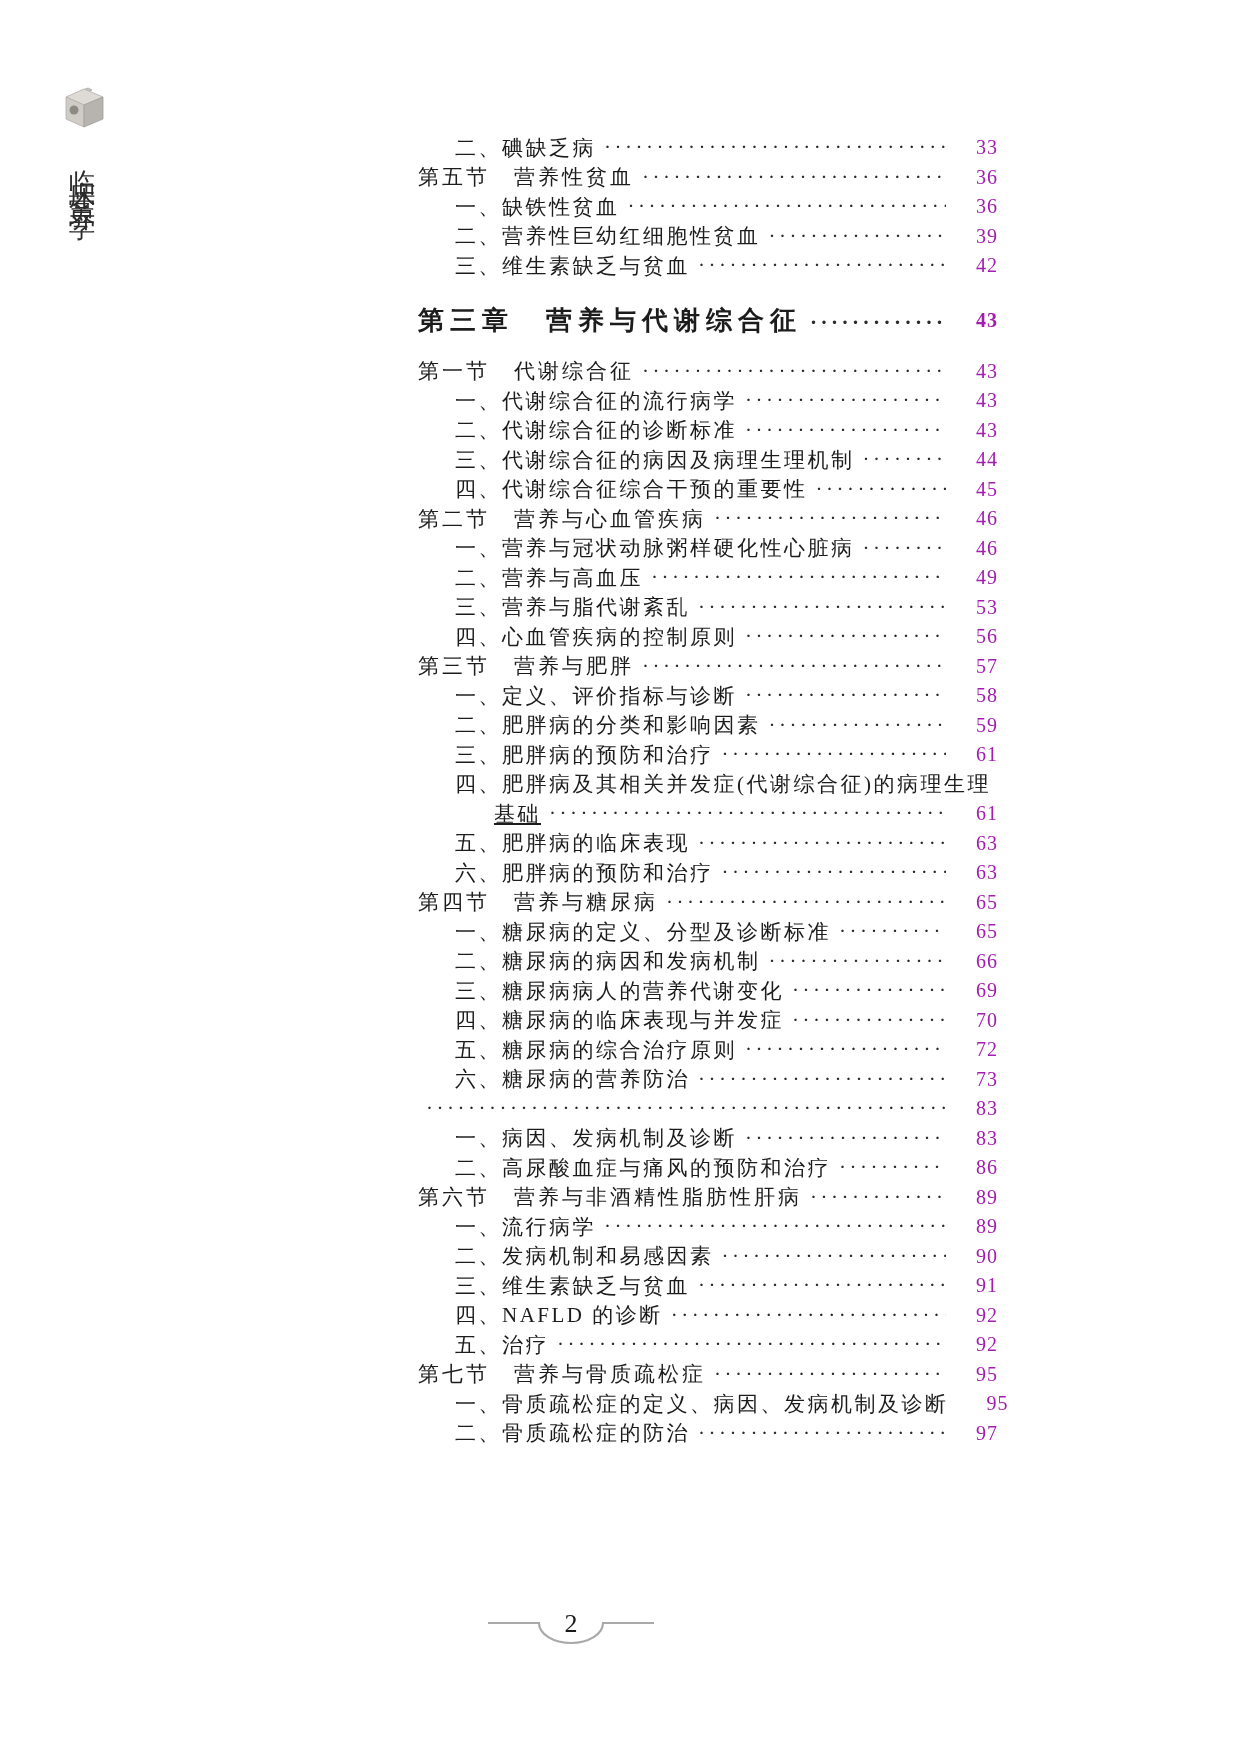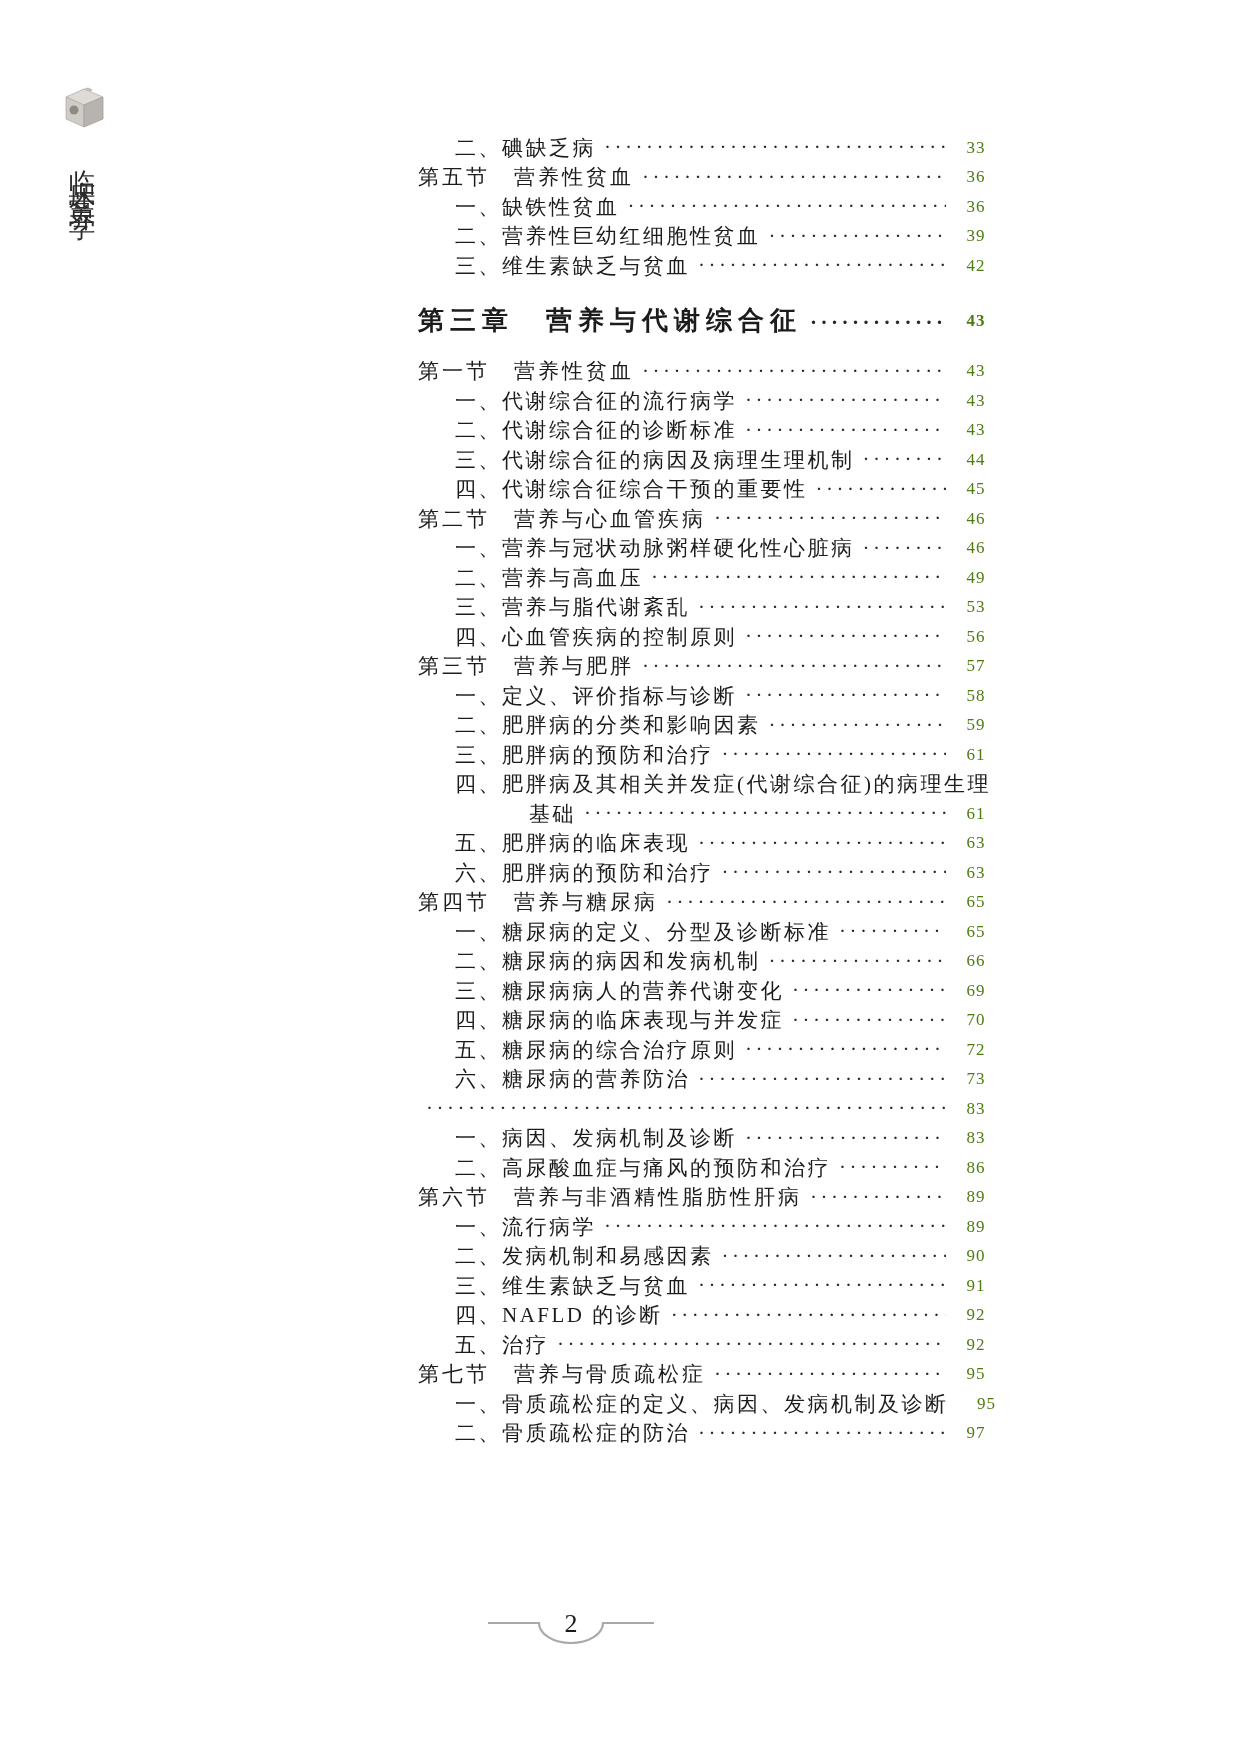--- a/index.html
+++ b/index.html
@@ -28,25 +28,25 @@
   .row .leader{
     flex:1 1 auto;overflow:hidden;white-space:nowrap;
     margin:0 8px 0 8px;color:#2a2a2a;align-self:center;
     height:29.5px;line-height:29.5px;
   }
   .row .leader::after{
     content:"····································································································································";
     font-size:21px;letter-spacing:3.5px;
   }
   .row .pagenum{
-    flex:0 0 44px;text-align:center;font-size:17px;letter-spacing:1px;color:#4d7c0f;
+    flex:0 0 44px;text-align:right;font-size:20px;letter-spacing:1px;color:#a21caf;
   }
   .t-item .title{margin-left:37px;}
   .t-item-nodots .title{margin-left:37px;}
-  .t-continuation .title{margin-left:111px;}
+  .t-continuation .title{margin-left:76px;text-decoration:underline;}
   .t-chapter{
     height:36px;font-size:26px;font-weight:700;margin:22px 0 18px 0;
   }
   .t-chapter .title{letter-spacing:6px;}
   .t-section .title{letter-spacing:3px;}
   
   .footer{position:absolute;left:486px;top:1608px;width:170px;height:50px;}
 </style>
 </head>
 <body>
@@ -89,21 +89,21 @@
     <span class="title">三、维生素缺乏与贫血</span>
     <span class="leader"></span>
     <span class="pagenum">42</span>
   </div>
       <div class="row t-chapter">
     <span class="title">第三章　营养与代谢综合征</span>
     <span class="leader"></span>
     <span class="pagenum">43</span>
   </div>
       <div class="row t-section">
-    <span class="title">第一节　营养性贫血</span>
+    <span class="title">第一节　代谢综合征</span>
     <span class="leader"></span>
     <span class="pagenum">43</span>
   </div>
       <div class="row t-item">
     <span class="title">一、代谢综合征的流行病学</span>
     <span class="leader"></span>
     <span class="pagenum">43</span>
   </div>
       <div class="row t-item">
     <span class="title">二、代谢综合征的诊断标准</span>

